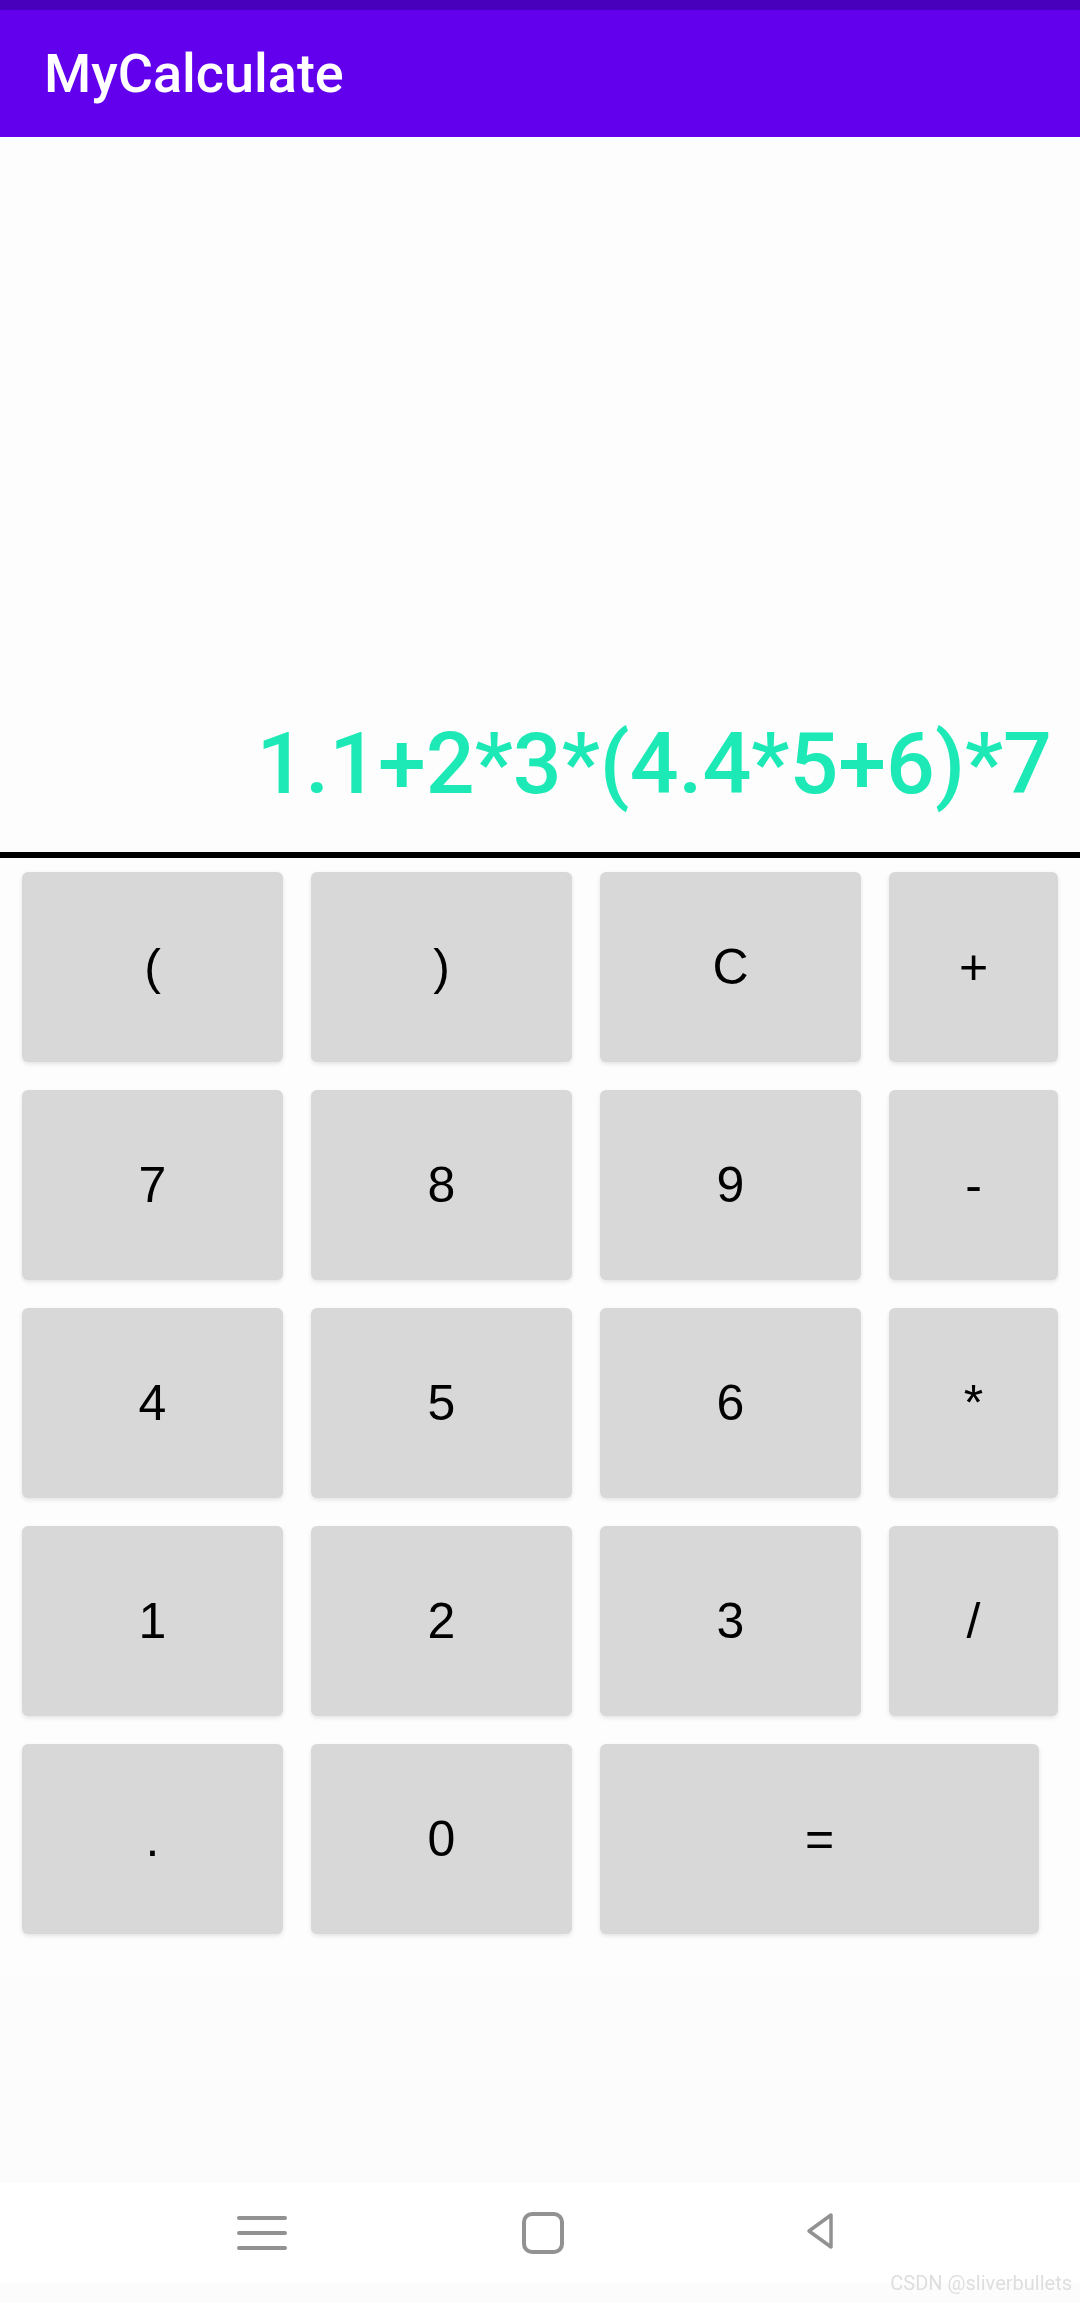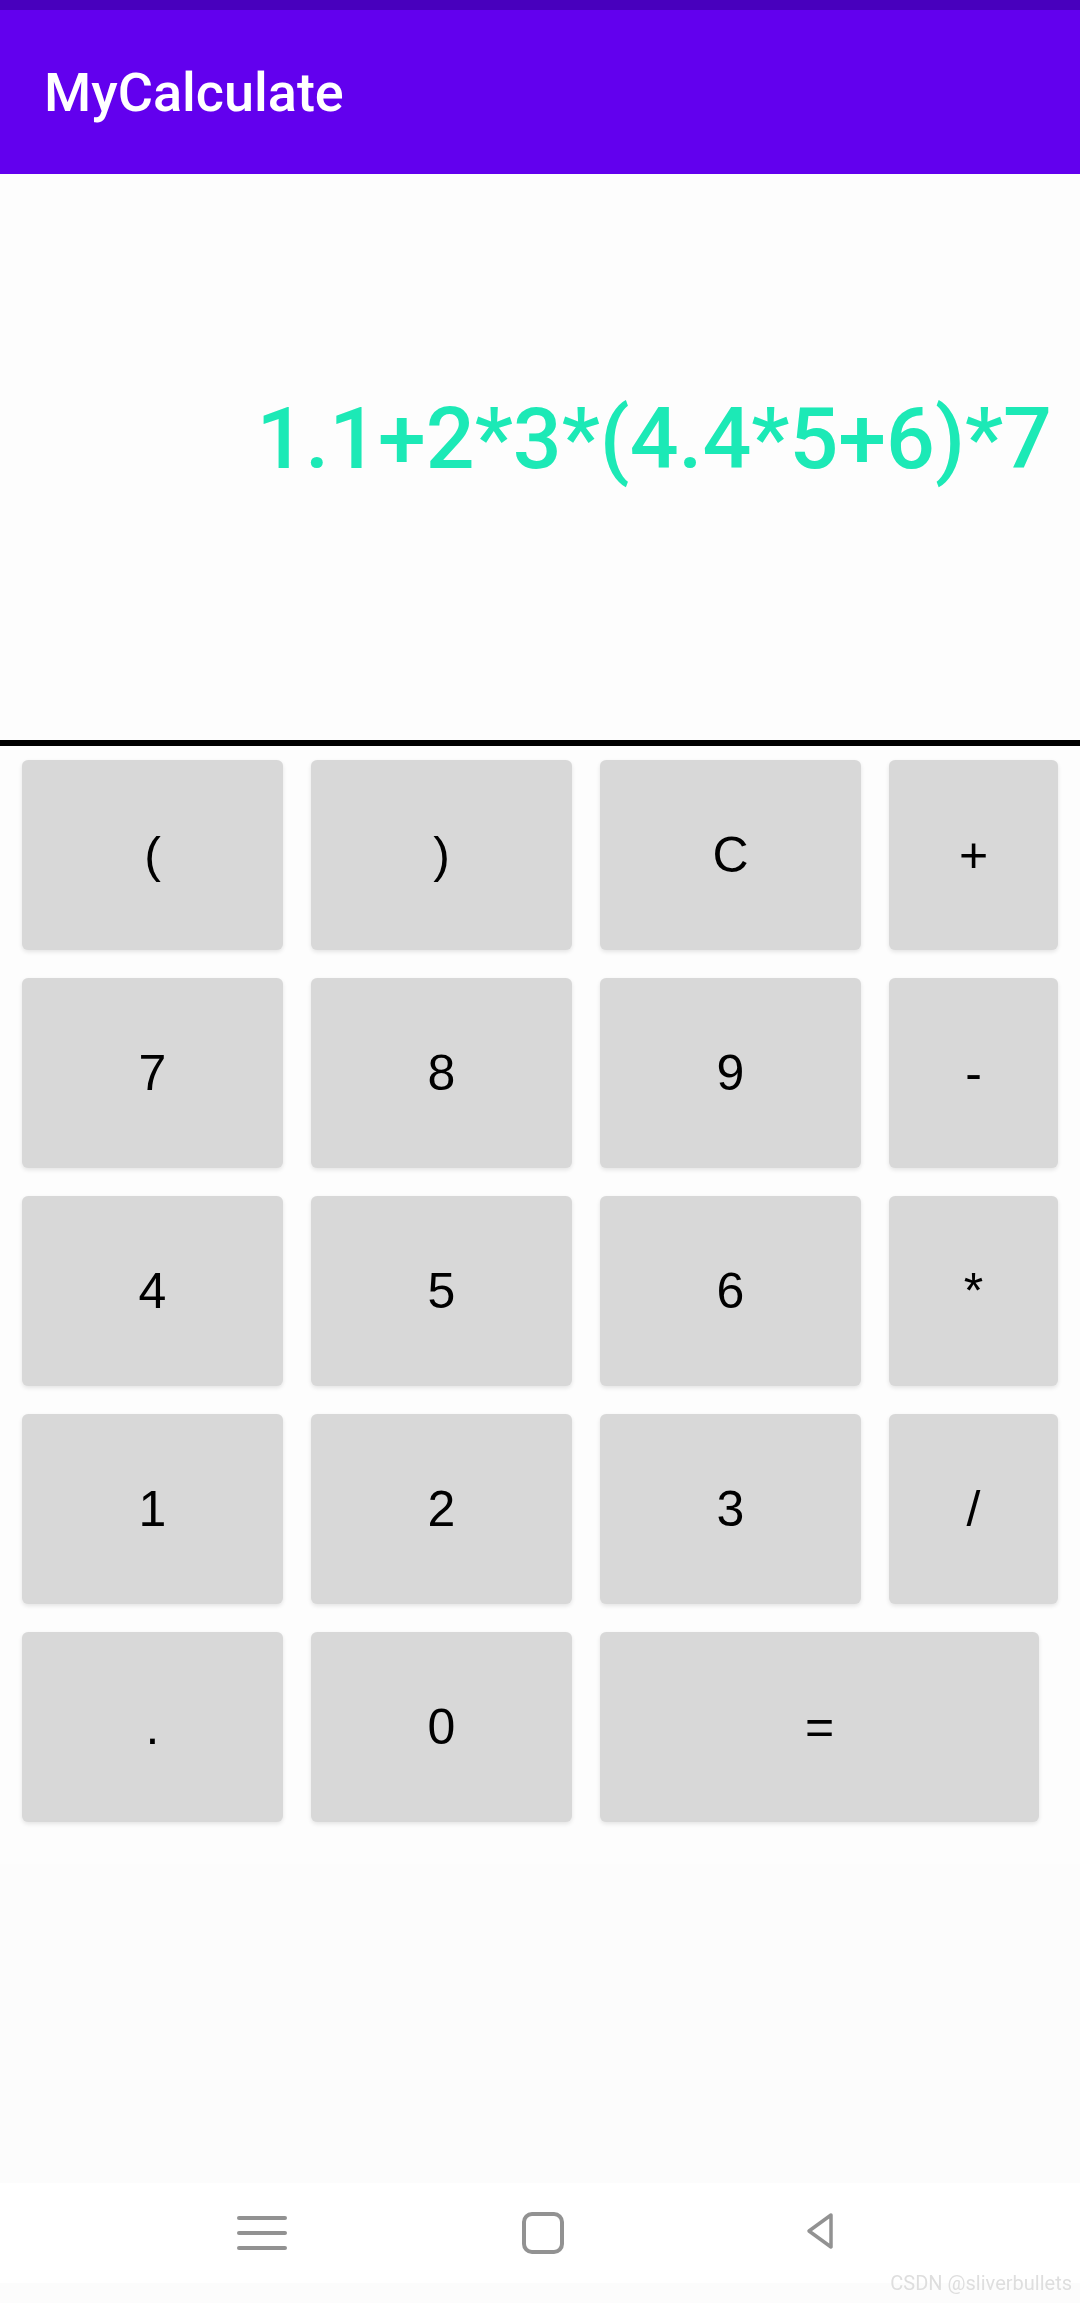--- a/index.html
+++ b/index.html
@@ -13,36 +13,36 @@
       height: 2303px;
       background: #fcfcfc;
       position: relative;
       overflow: hidden;
     }
     .status-bar {
       height: 10px;
       background: #4800bd;
     }
     .app-bar {
-      height: 164px;
+      height: 127px;
       background: #6200ee;
       display: flex;
       align-items: center;
       padding-left: 44px;
     }
     .app-title {
       color: white;
       font-size: 54px;
       font-weight: 500;
     }
     .display-area {
-      height: 572px;
+      height: 721px;
       background: #fdfdfd;
       display: flex;
-      align-items: center;
+      align-items: flex-end;
       justify-content: flex-end;
       padding-right: 28px;
       padding-bottom: 38px;
       border-bottom: 6px solid #000;
     }
     .expression {
       font-size: 86px;
       font-weight: 500;
       color: #1ce9b6;
       letter-spacing: 0px;

